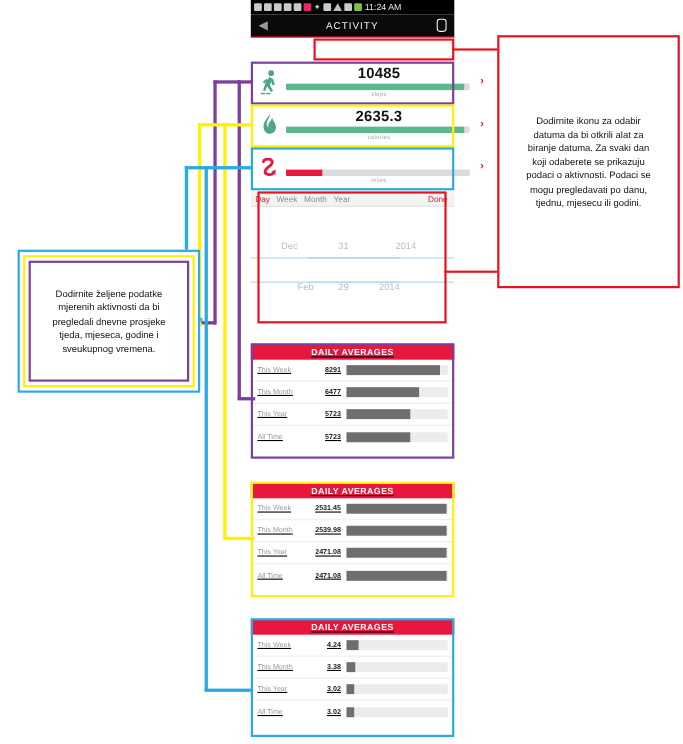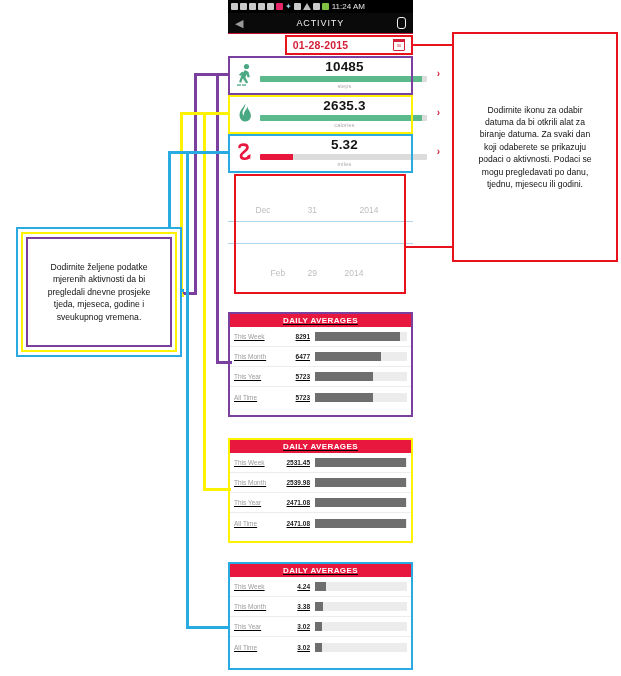--- a/index.html
+++ b/index.html
@@ -164,24 +164,20 @@
     </div>
     <span class="sb-clock">11:24 AM</span>
   </div>
 
   <div class="titlebar">
     <span class="tb-back">◀</span>
     <span class="tb-title">ACTIVITY</span>
     <span class="tb-watch"></span>
   </div>
 
-  <div class="daterow">
-    <span class="datetext">01-28-2015</span>
-    <span class="calicon"></span>
-  </div>
 
   <div class="metric" style="top:57px;">
     <svg class="m-ico" viewBox="0 0 22 25">
       <circle cx="12.5" cy="3.5" r="2.6" fill="#4aa882"></circle>
       <path d="M11 7 L14.5 9 L15.8 14 L13.6 14.6 L12.6 11.2 L11.4 14.5 L14.2 19.5 L12.3 20.6 L8.8 15.3 L7.2 19.8 L5.1 19 L7.8 11.3 Z" fill="#4aa882"></path>
       <path d="M8.4 8.6 L5 11.4 L6.2 12.9 L9.6 10.3 Z" fill="#4aa882"></path>
       <rect x="3" y="21.4" width="4" height="1.3" fill="#4aa882"></rect>
       <rect x="8" y="21.4" width="4" height="1.3" fill="#4aa882"></rect>
     </svg>
     <span class="m-val">10485</span>
@@ -202,46 +198,52 @@
       </span>
     <span class="m-lbl">calories</span>
     <span class="m-arrow">›</span>
   </div>
 
   <div class="metric" style="top:135px;">
     <svg class="m-ico" viewBox="0 0 22 25">
       <path d="M5.5 6 C5.5 2.8 13.5 2.8 13.5 6.5 C13.5 10 7 11.5 7 15 C7 18.6 14 18.6 14.6 15.6" fill="none" stroke="#e8173d" stroke-width="2.6" stroke-linecap="round"></path>
       <path d="M16.6 13 L12.8 15.4 L16.2 18.2 Z" fill="#e8173d"></path>
     </svg>
-    <span class="m-val">5.32</span>
     <span class="m-bar">
         <i style="width:20%;background:#e8173d;"></i>
       </span>
     <span class="m-lbl">miles</span>
     <span class="m-arrow">›</span>
   </div>
 
   <div class="picker">
+    <div class="pick-top">
+      <span class="pk sel">Day</span>
+      <span class="pk">Week</span>
+      <span class="pk">Month</span>
+      <span class="pk">Year</span>
+      <span class="pk done">Done</span>
+    </div>
     <div class="pick-body">
       <div class="wheelrow" style="top:30px;">
         <span class="wr-dim">Dec</span>
         <span class="wr-dim">31</span>
         <span class="wr-dim">2014</span>
       </div>
       <div class="wline" style="top:46px;">
         <i style="left:52px;width:28px;"></i>
           <i style="left:80px;width:28px;"></i>
           <i style="left:108px;width:28px;"></i>
       </div>
       <div class="wline" style="top:68px;">
         <i style="left:52px;width:28px;"></i>
           <i style="left:80px;width:28px;"></i>
           <i style="left:108px;width:28px;"></i>
       </div>
-      <div class="wheelrow" style="top:93px;gap:11px;">
+      <div class="wheelrow" style="top:68px;gap:11px;">
         <span class="wr-dim">Feb</span>
         <span class="wr-dim">29</span>
         <span class="wr-dim">2014</span>
       </div>
     </div>
   </div>
 
   <div class="dtable" style="top:313px;">
     <div class="dt-head">DAILY AVERAGES</div>
     <div class="dt-row">

